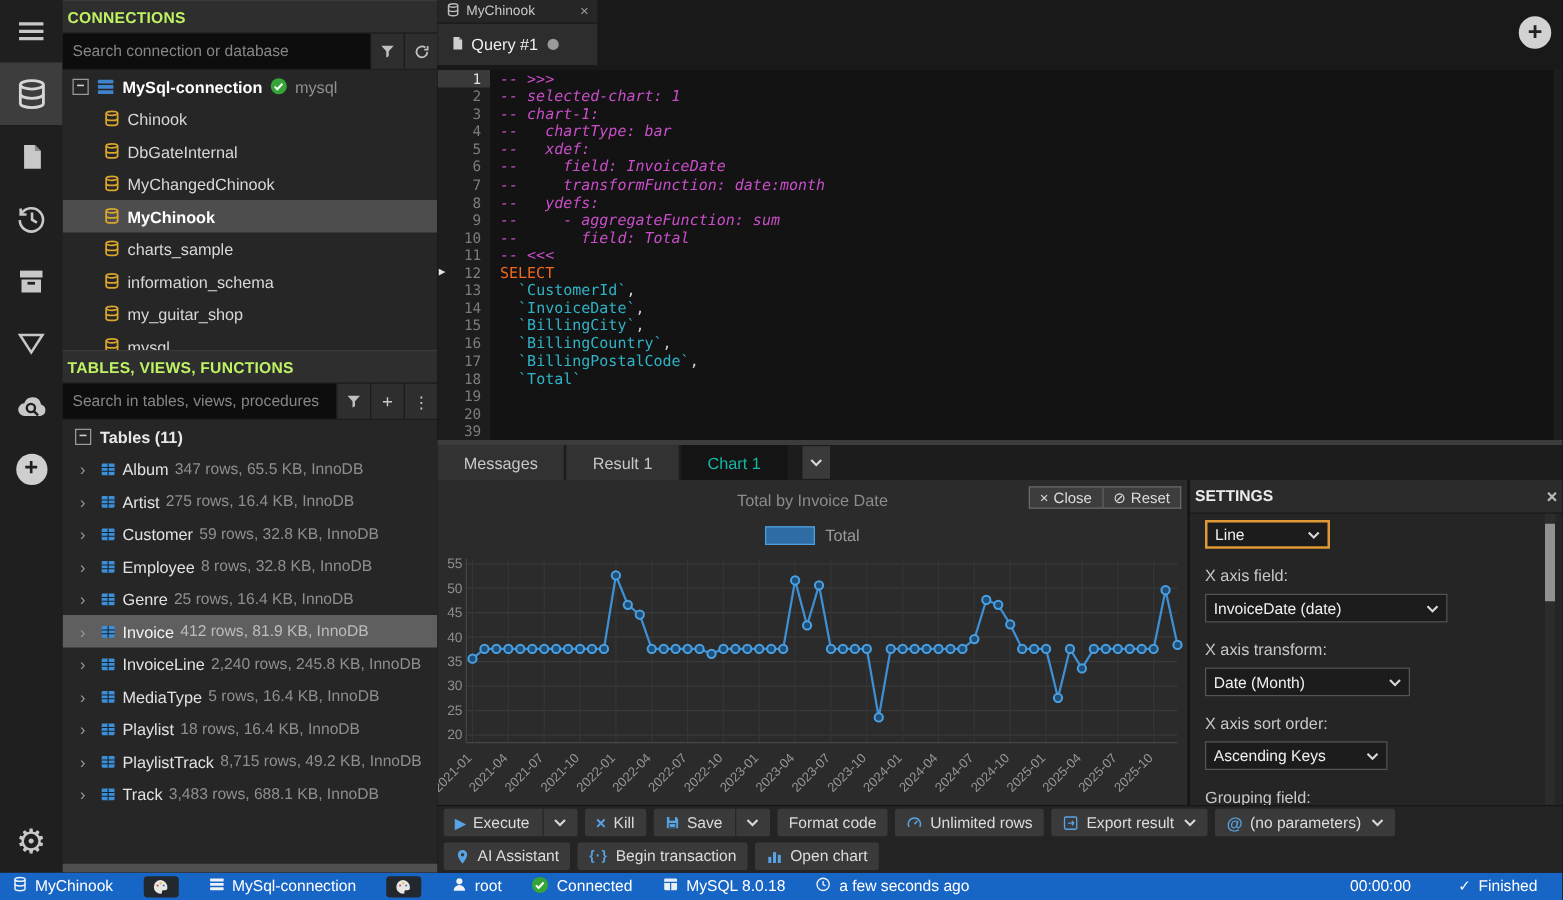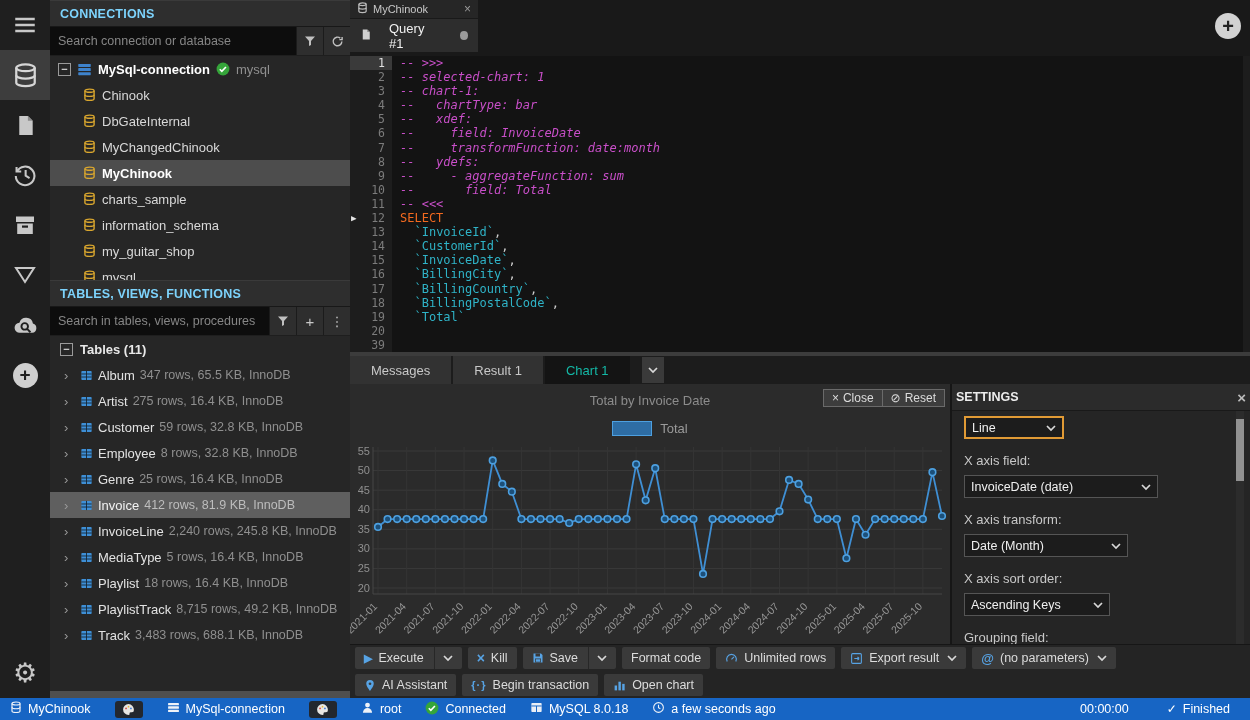--- a/index.html
+++ b/index.html
@@ -15,21 +15,21 @@
   .tglyph{font-size:22px;color:#c8c8c8}
   .circleplus{width:25px;height:25px;border-radius:50%;background:#cfcfcf;color:#1f1f1f;
     display:flex;align-items:center;justify-content:center;font-size:19px;font-weight:bold}
 
   
   .leftpanel{width:300px;background:#262626;display:flex;flex-direction:column;flex:none}
   .widget{display:flex;flex-direction:column;position:relative;overflow:hidden}
   #connWidget{height:280px;flex:none}
   #tablesWidget{flex:1}
   .whead{height:25px;flex:none;background:#2e2e2e;border-top:1px solid #3a3a3a;border-bottom:1px solid #181818;
-    display:flex;align-items:center;padding:0 10px;font-weight:bold;font-size:12.5px;color:#7dd3fc;letter-spacing:.2px}
+    display:flex;align-items:center;padding:0 4px;font-weight:bold;font-size:12.5px;color:#bef264;letter-spacing:.2px}
   .searchrow{height:28px;flex:none;display:flex;align-items:stretch;border-bottom:1px solid #1e1e1e}
   .searchrow input{flex:1;min-width:0;background:#0d0d0d;border:none;outline:none;color:#14b8a6;
     font-size:12.5px;padding:0 8px;font-family:inherit}
   .searchrow input::placeholder{color:#868686}
   .sbtn{width:26px;flex:none;background:#2e2e2e;border-left:1px solid #1b1b1b;display:flex;
     align-items:center;justify-content:center;color:#c0c0c0;font-size:13px;cursor:pointer}
   .tree{overflow:hidden}
   .trow{height:26px;flex:none;display:flex;align-items:center;font-size:13px;color:#d8d8d8;
     padding-left:8px;gap:6px;white-space:nowrap;overflow:hidden;cursor:pointer}
   .trow.root{font-weight:bold;color:#fff}
@@ -50,21 +50,21 @@
   .trow.tsel .tinfo{color:#bdbdbd}
   .hscroll{position:absolute;bottom:0;left:0;height:7px;width:100%;background:#4f4f4f}
 
   
   .main{flex:1;display:flex;flex-direction:column;background:#131313;min-width:0}
   .topbar{height:56px;flex:none;background:#191919;position:relative}
   .tabcol{position:absolute;left:0;top:0;width:128px}
   .grouptab{height:18px;background:#262626;display:flex;align-items:center;gap:5px;padding:0 7px;
     font-size:11px;color:#c8c8c8;cursor:pointer}
   .grouptab .gx{margin-left:auto;color:#9a9a9a;font-size:12px}
-  .querytab{height:33px;background:#2d2d2d;display:flex;align-items:center;gap:17px;padding:0 10px;
+  .querytab{height:33px;background:#2d2d2d;display:flex;align-items:center;gap:5px;padding:0 10px;
     font-size:13px;color:#f0f0f0;margin-top:1px;cursor:pointer}
   .qdot{width:9px;height:9px;border-radius:50%;background:#9a9a9a;margin-left:3px}
   .plusbtn{position:absolute;right:9px;top:13px;width:26px;height:26px;border-radius:50%;background:#d2d2d2;
     color:#222;display:flex;align-items:center;justify-content:center;font-size:20px;font-weight:bold;cursor:pointer}
 
   .editor{height:296px;flex:none;display:flex;position:relative;background:#131313;overflow:hidden}
   .gutter{width:42px;flex:none;background:#1d1d1d}
   .gcell{height:14.1px;line-height:14.1px;text-align:right;padding-right:7px;color:#7c7c7c;
     font-family:"DejaVu Sans Mono",monospace;font-size:11.5px;position:relative}
   .gcell.active{background:#3a3a3a;color:#e0e0e0}
@@ -515,21 +515,20 @@
           <div class="cl"><span class="tk-c">-- chart-1:</span></div>
           <div class="cl"><span class="tk-c">--   chartType: bar</span></div>
           <div class="cl"><span class="tk-c">--   xdef:</span></div>
           <div class="cl"><span class="tk-c">--     field: InvoiceDate</span></div>
           <div class="cl"><span class="tk-c">--     transformFunction: date:month</span></div>
           <div class="cl"><span class="tk-c">--   ydefs:</span></div>
           <div class="cl"><span class="tk-c">--     - aggregateFunction: sum</span></div>
           <div class="cl"><span class="tk-c">--       field: Total</span></div>
           <div class="cl"><span class="tk-c">-- &lt;&lt;&lt;</span></div>
           <div class="cl"><span class="tk-k">SELECT</span></div>
-          <div class="cl"><span class="tk-p">  </span><span class="tk-i">`InvoiceId`</span><span class="tk-p">,</span></div>
           <div class="cl"><span class="tk-p">  </span><span class="tk-i">`CustomerId`</span><span class="tk-p">,</span></div>
           <div class="cl"><span class="tk-p">  </span><span class="tk-i">`InvoiceDate`</span><span class="tk-p">,</span></div>
           <div class="cl"><span class="tk-p">  </span><span class="tk-i">`BillingCity`</span><span class="tk-p">,</span></div>
           <div class="cl"><span class="tk-p">  </span><span class="tk-i">`BillingCountry`</span><span class="tk-p">,</span></div>
           <div class="cl"><span class="tk-p">  </span><span class="tk-i">`BillingPostalCode`</span><span class="tk-p">,</span></div>
           <div class="cl"><span class="tk-p">  </span><span class="tk-i">`Total`</span></div>
         </div>
       <div class="vscroll"></div>
     </div>
 

